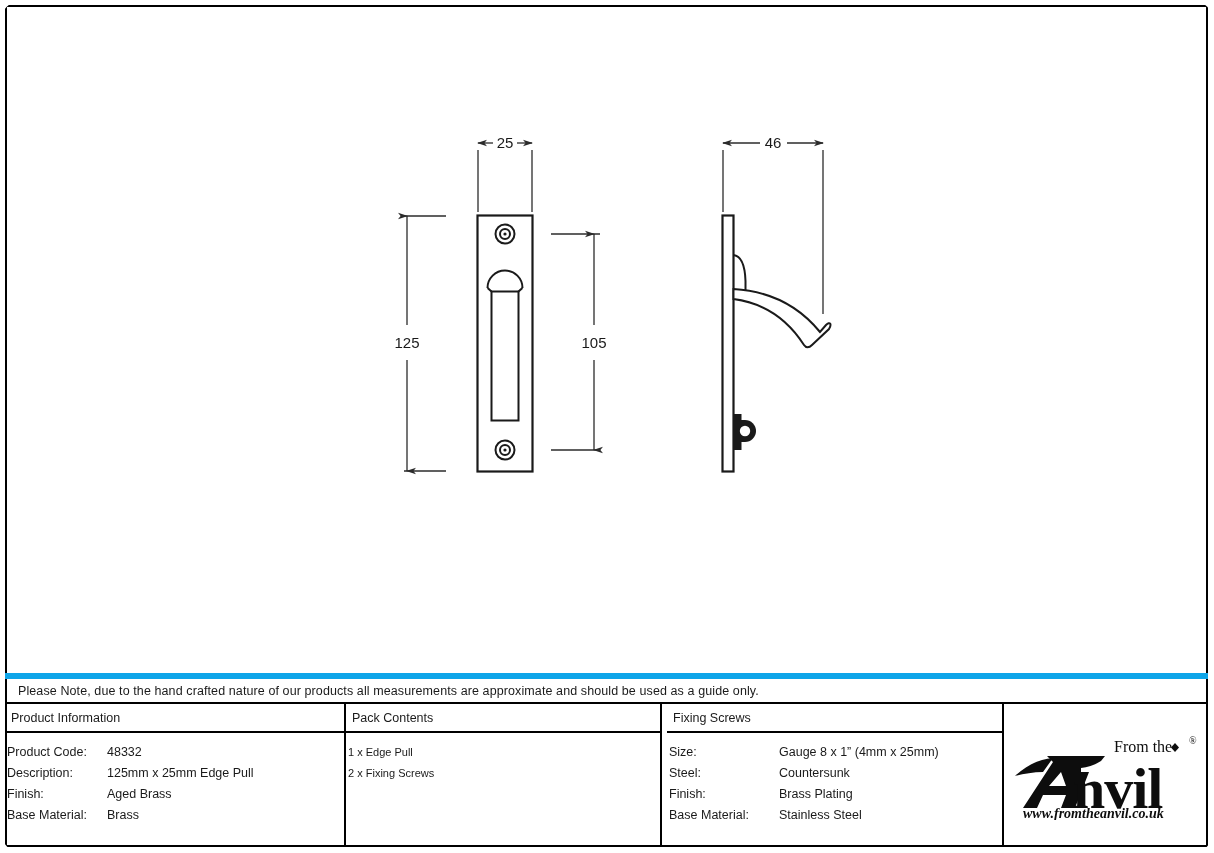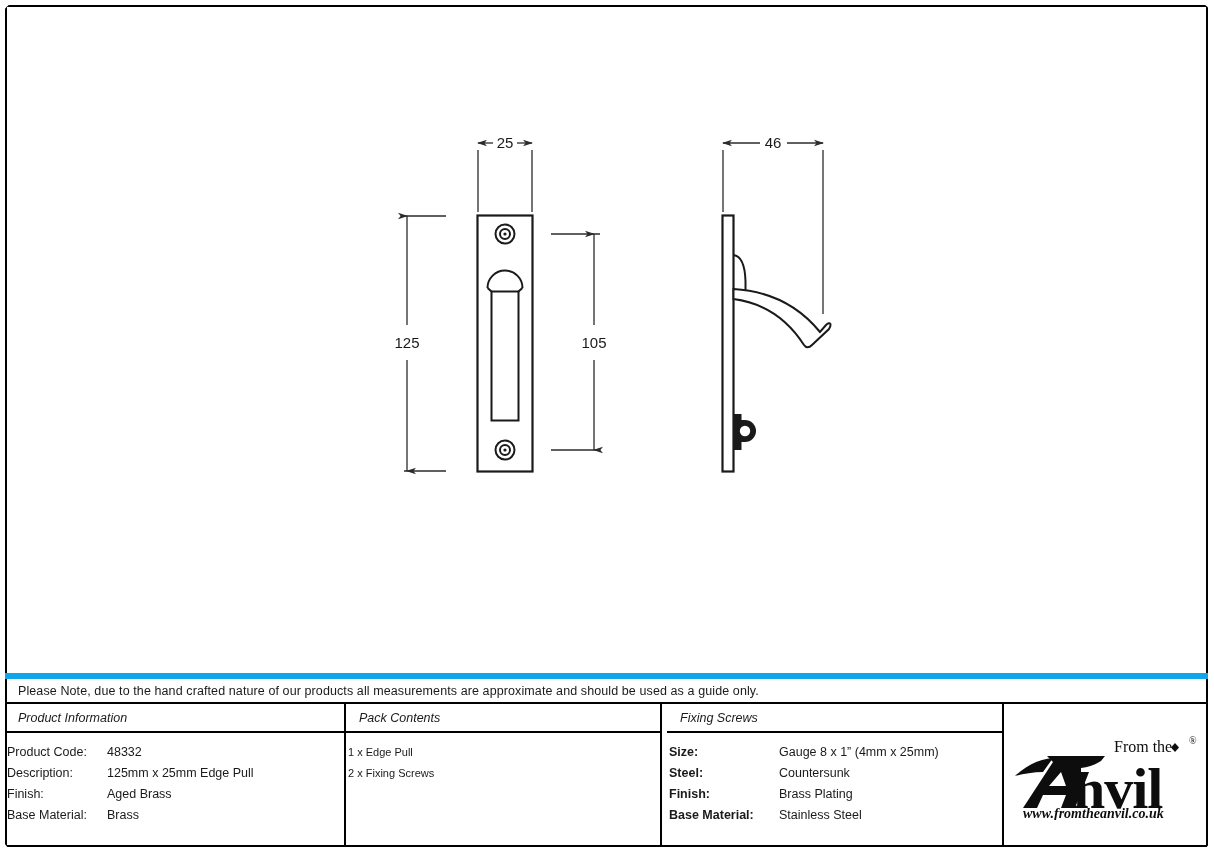--- a/index.html
+++ b/index.html
@@ -87,24 +87,23 @@
     top: 0;
     height: 143px;
     box-sizing: border-box;
   }
   .col-head {
     height: 29px;
     border-bottom: 2px solid #000;
     box-sizing: border-box;
     display: flex;
     align-items: center;
-    padding-left: 13px;
+    padding-left: 6px;
     font-size: 12.5px;
     color: #1a1a1a;
-    font-style: italic;
   }
   .col-body {
     padding: 9px 0 0 2px;
   }
   .spec-line {
     display: flex;
     font-size: 12.5px;
     line-height: 21px;
     color: #1a1a1a;
   }
@@ -116,21 +115,21 @@
   }
   .plain-line {
     font-size: 11px;
     line-height: 21px;
     color: #1a1a1a;
   }
   #col-product { left: 0; width: 341px; border-right: 2px solid #000; }
   #col-product .spec-label { width: 100px; }
   #col-pack { left: 341px; width: 316px; border-right: 2px solid #000; }
   #col-fixing { left: 662px; width: 337px; border-right: 2px solid #000; }
-  #col-fixing .spec-label { width: 110px; font-weight: bold; }
+  #col-fixing .spec-label { width: 110px; }
   #col-logo { left: 994px; width: 209px; }
   #logo-wrap {
     position: absolute;
     left: 0;
     top: 0;
     width: 209px;
     height: 143px;
     display: flex;
     align-items: center;
     justify-content: center;

